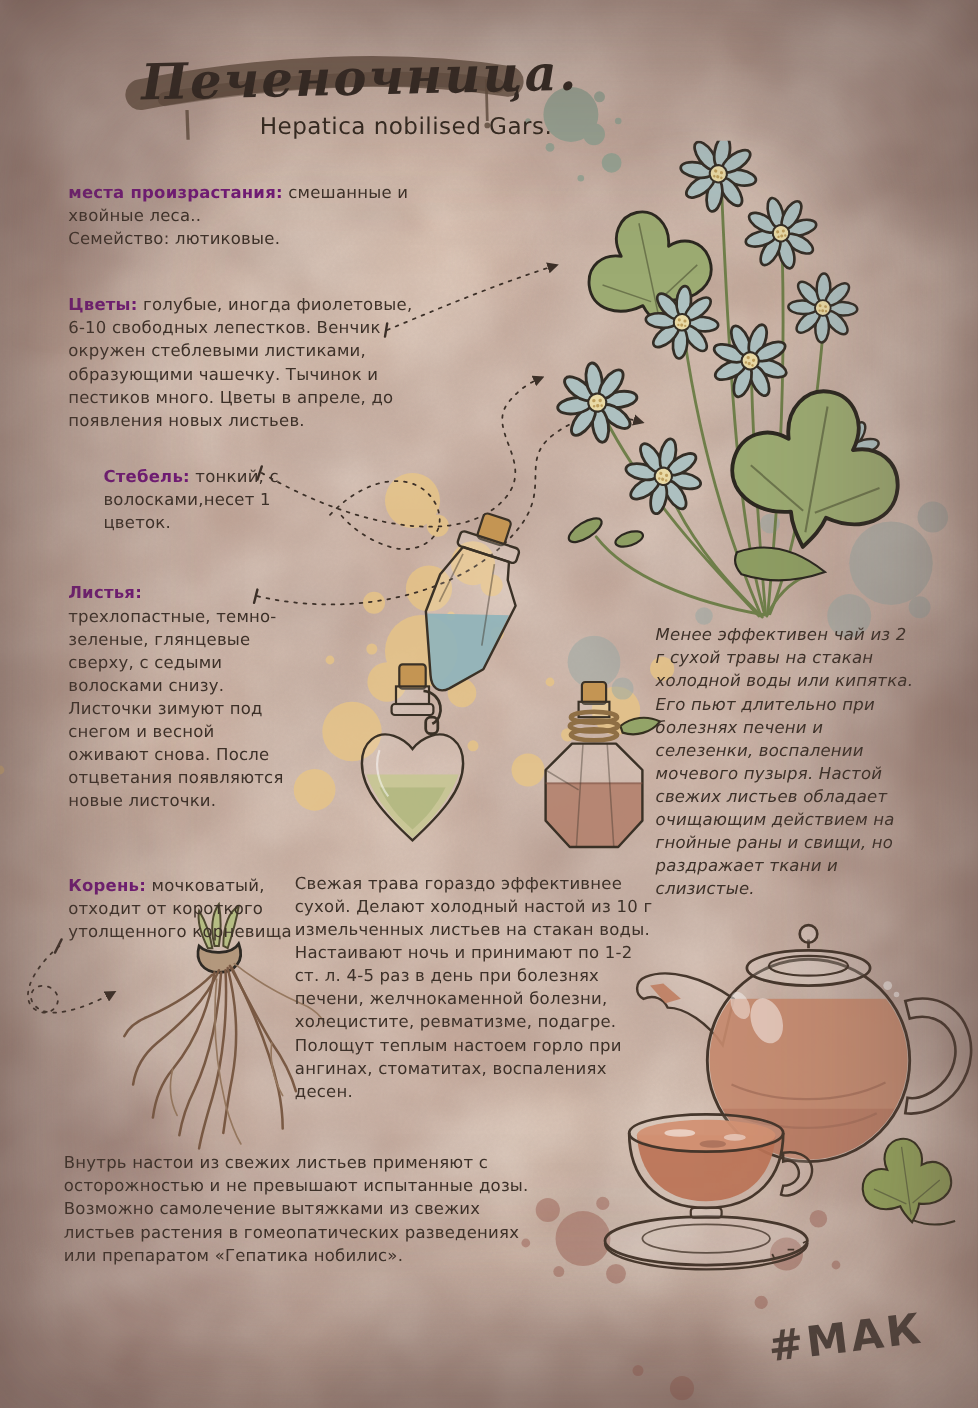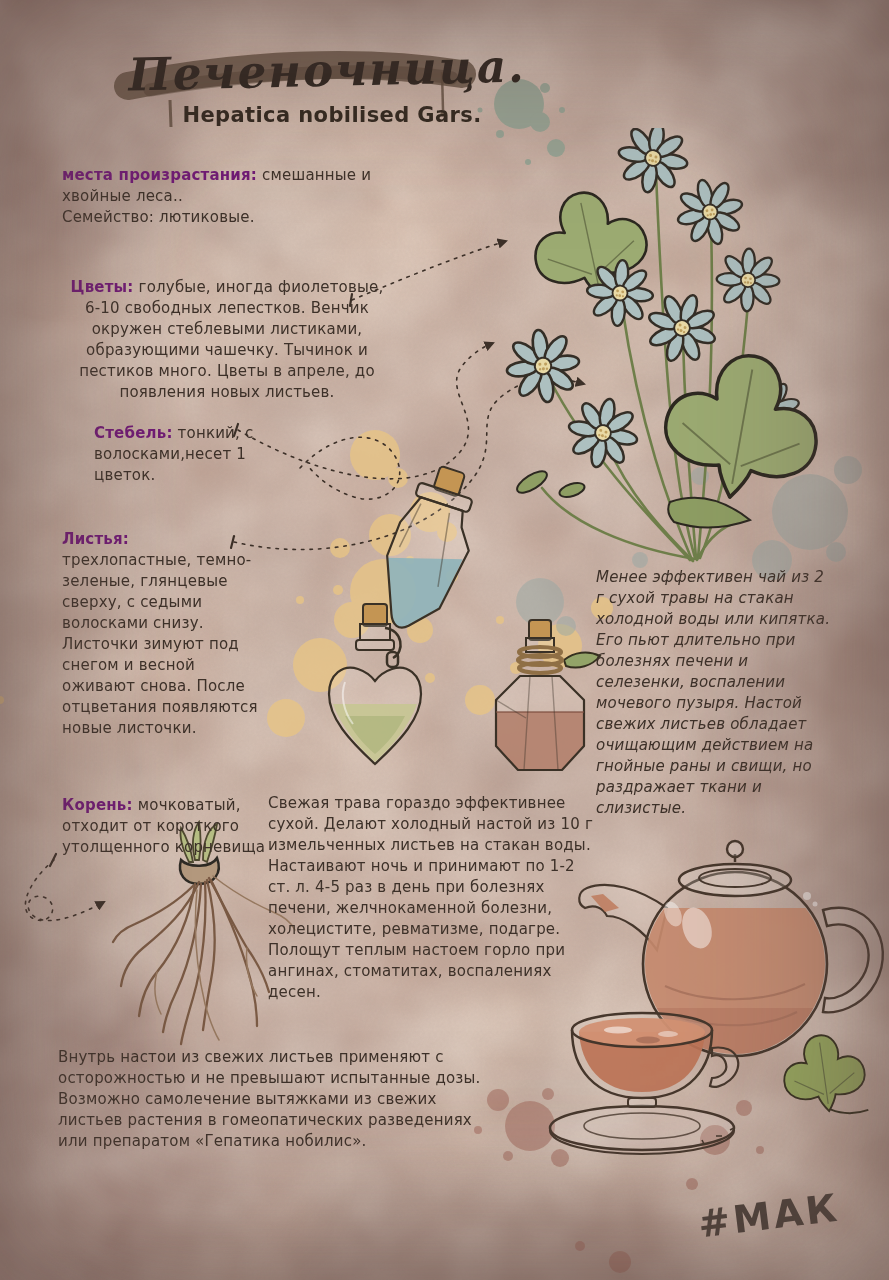--- a/index.html
+++ b/index.html
@@ -17,26 +17,26 @@
   .b-d5{left:290px;top:1170px;width:420px;height:220px;background:rgba(138,108,100,.38);}
   .b-d6{left:30px;top:1090px;width:270px;height:170px;background:rgba(168,128,118,.28);}
   .layer{position:absolute;left:0;top:0;pointer-events:none;}
   .z1{z-index:1}.z2{z-index:2}.z3{z-index:3}.z4{z-index:4}.z5{z-index:5}
   .tx{position:absolute;z-index:6;font-size:15px;line-height:21px;letter-spacing:.2px;color:#3d3129;}
   .lead{font-weight:bold;color:#701a75;margin-right:5px;}
   .lead.block{display:block;margin-right:0;}
   .title{position:absolute;left:117px;top:44px;width:420px;z-index:6;text-align:center;
          font-family:"DejaVu Serif",serif;font-style:italic;font-weight:bold;font-size:45px;
          letter-spacing:2px;color:#2d241e;transform:rotate(-1.3deg);}
-  .subtitle{position:absolute;left:162px;top:103px;width:340px;z-index:6;text-align:center;
-         font-weight:bold;font-size:21px;letter-spacing:.4px;color:#32281f;}
+  .subtitle{position:absolute;left:162px;top:103px;width:340px;z-index:6;text-align:right;
+         font-weight:normal;font-size:21px;letter-spacing:.4px;color:#32281f;}
   .sig{position:absolute;left:698px;top:1194px;z-index:6;font-weight:bold;font-size:38px;
          letter-spacing:3px;color:#4c413a;transform:rotate(-7deg);}
   #p-habitat{left:62px;top:150px;width:315px;}
-  #p-flowers{left:62px;top:262px;width:330px;text-align:center;}
+  #p-flowers{left:62px;top:252px;width:330px;}
   #p-stem{left:62px;top:408px;width:175px;margin-left:32px;}
   #p-leaves{left:62px;top:514px;width:205px;}
   #p-root{left:62px;top:780px;width:210px;}
   #p-fresh{left:268px;top:778px;width:330px;}
   #p-tea{left:596px;top:552px;width:240px;font-style:italic;}
   #p-caution{left:58px;top:1032px;width:445px;}
   .page::after{content:"";position:absolute;inset:0;z-index:7;pointer-events:none;
     box-shadow:inset 0 0 170px 45px rgba(92,69,63,.5), inset 0 0 55px 8px rgba(92,69,63,.28);}
 </style>
 </head>

